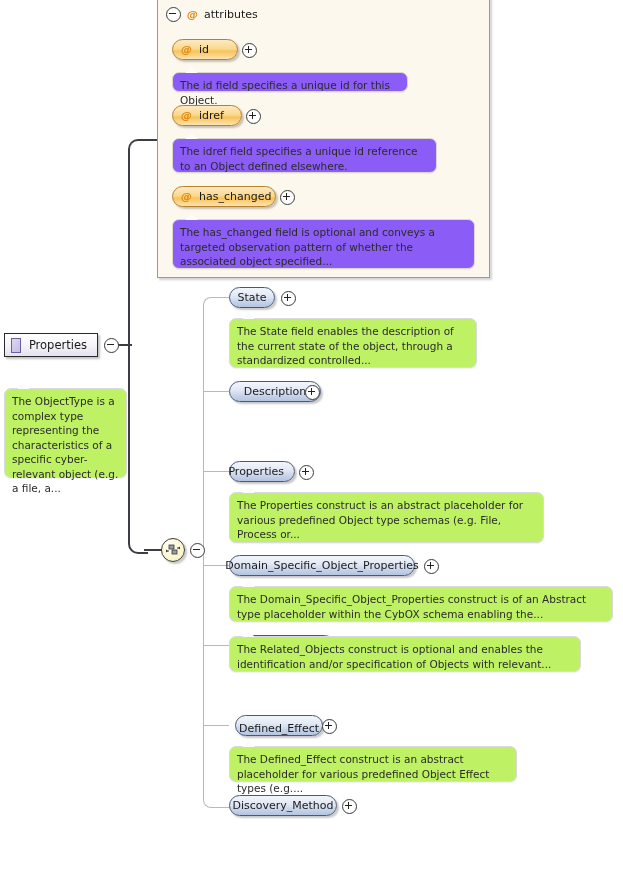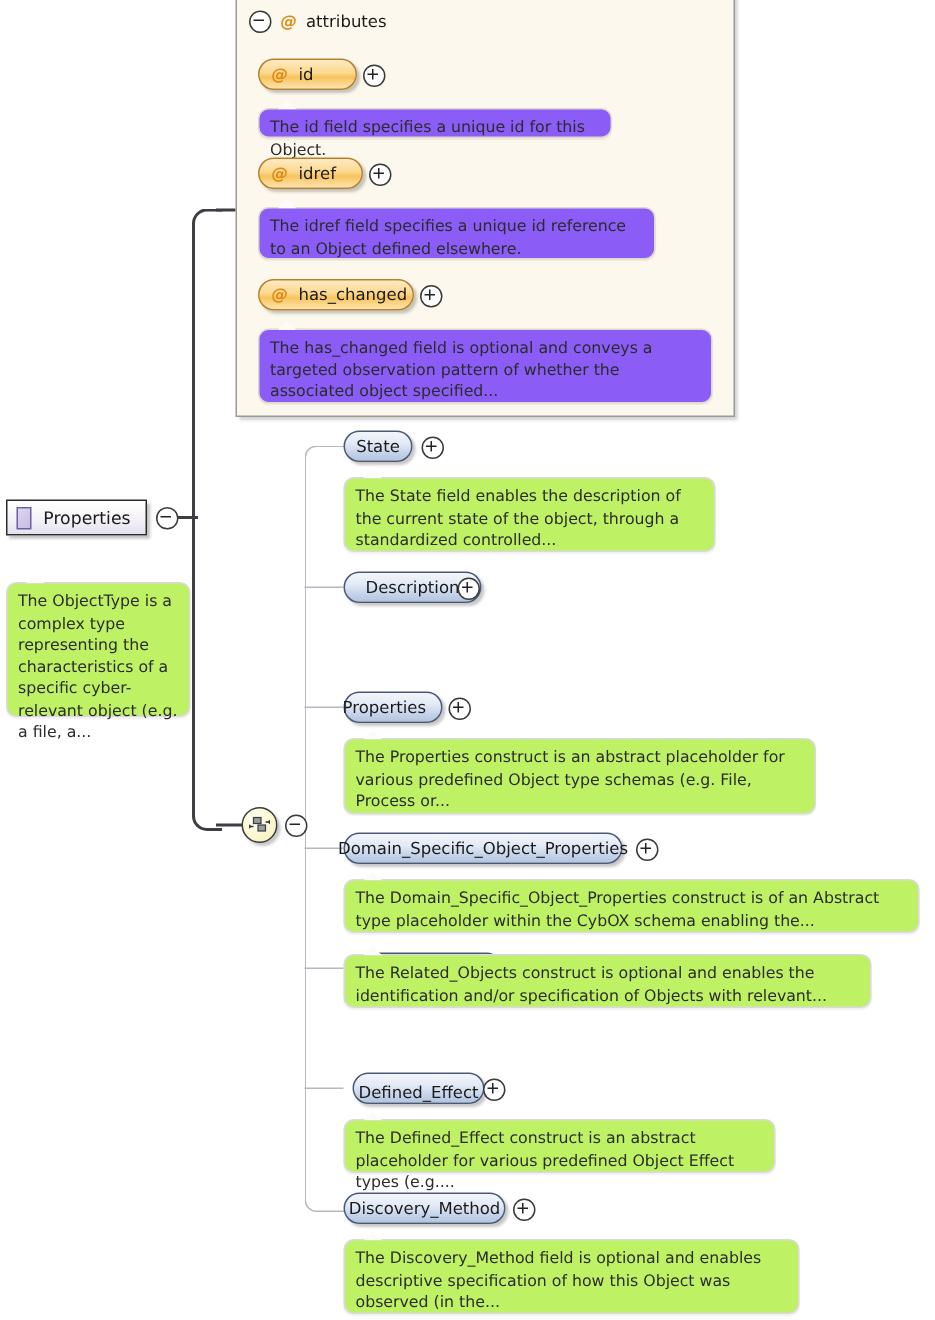--- a/index.html
+++ b/index.html
@@ -289,15 +289,14 @@
   <div class="pill elem" style="left:235px; top:715px; width:88px;align-items:flex-end;">
     <span>Defined_Effect</span>
   </div>
   <div class="toggle plus" style="left:322px; top:719px;"></div>
   <div class="doc" style="left:229px; top:746px; width:288px; height:36px;">The Defined_Effect construct is an abstract placeholder for various predefined Object Effect types (e.g....</div>
 
   <div class="pill elem" style="left:229px; top:795px; width:108px;">
     <span>Discovery_Method</span>
   </div>
   <div class="toggle plus" style="left:342px; top:799px;"></div>
-  <div class="doc" style="left:229px; top:826px; width:304px; height:50px;">The Discovery_Method field is optional and enables descriptive specification of how this Object was observed (in the...</div>
 
 </div>
 
 </body></html>

